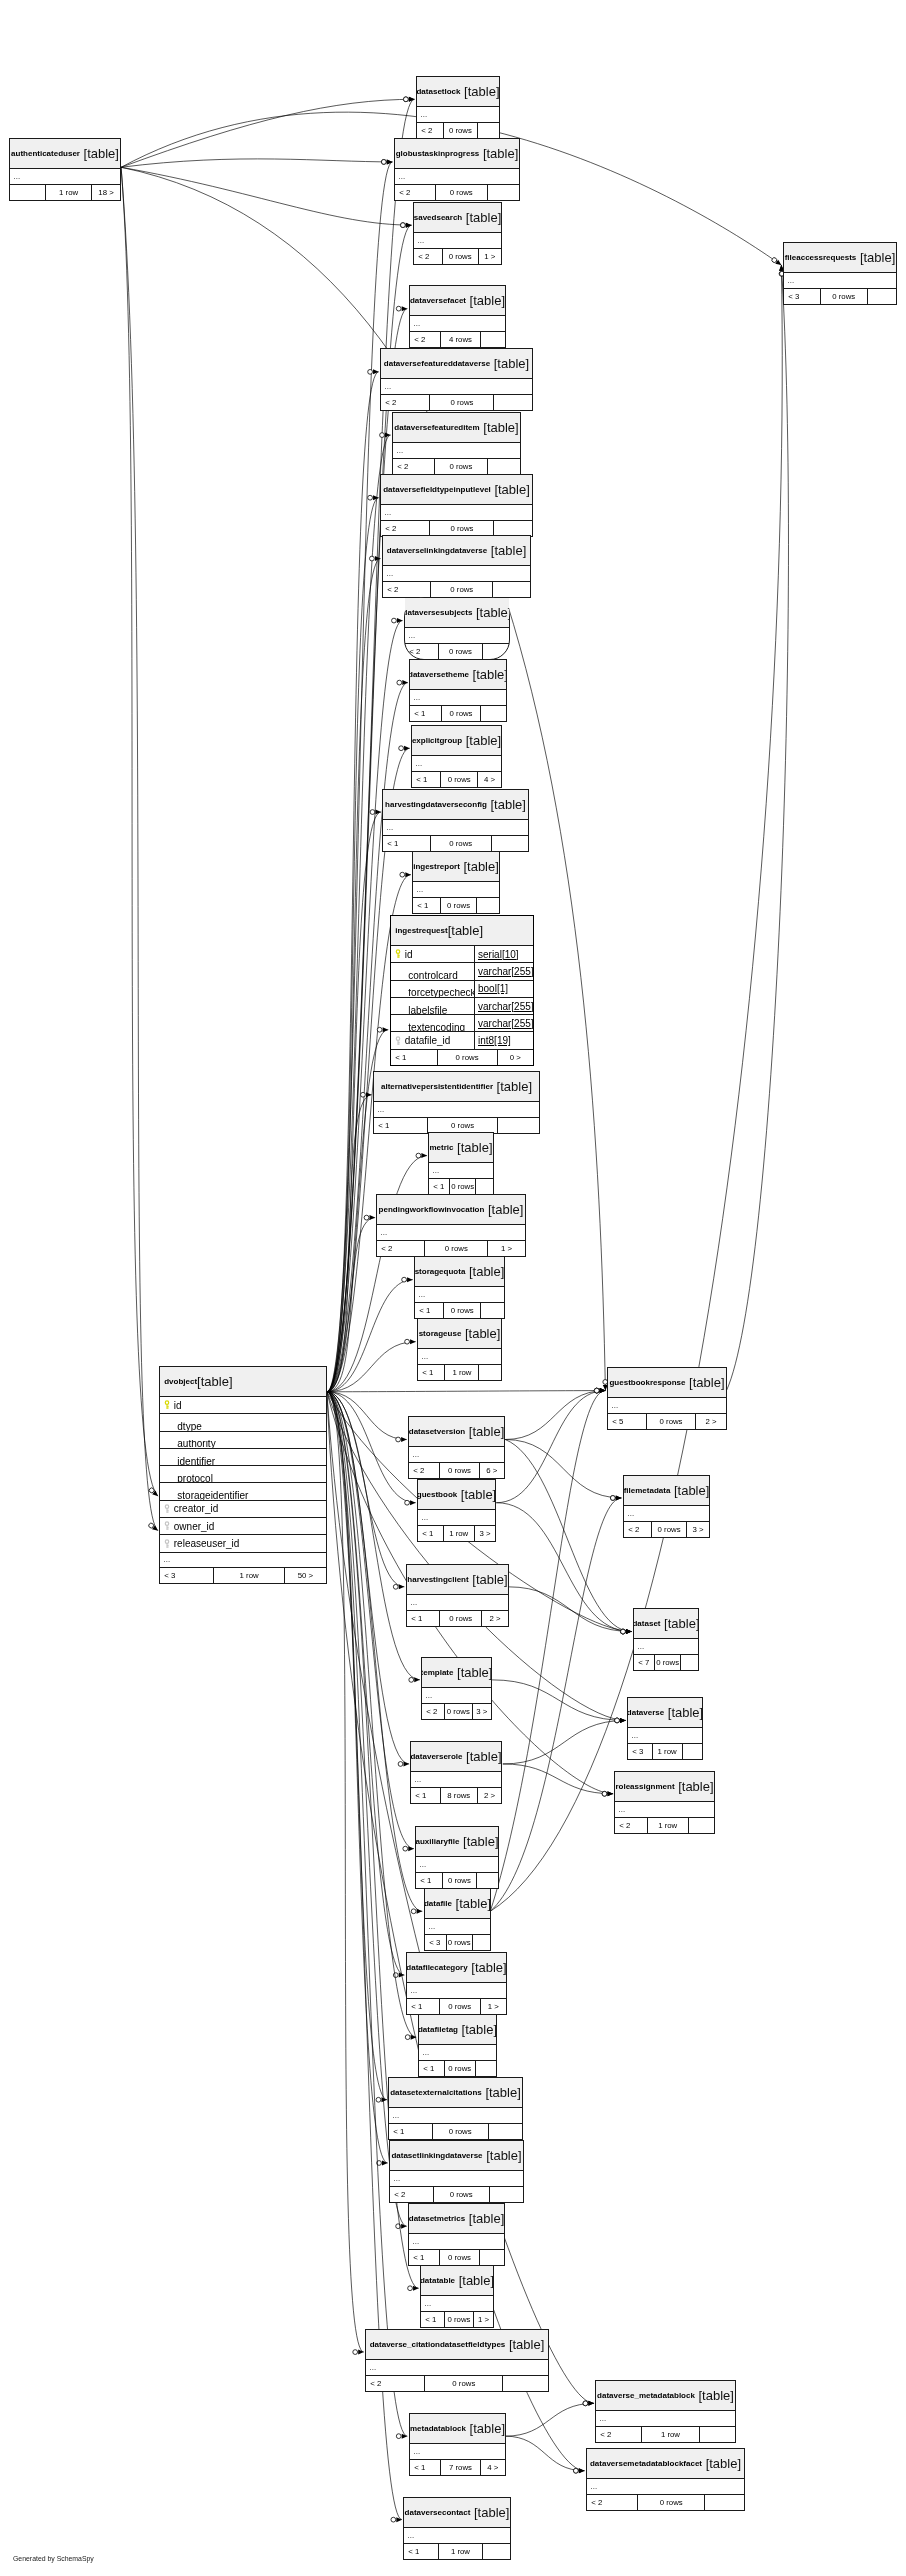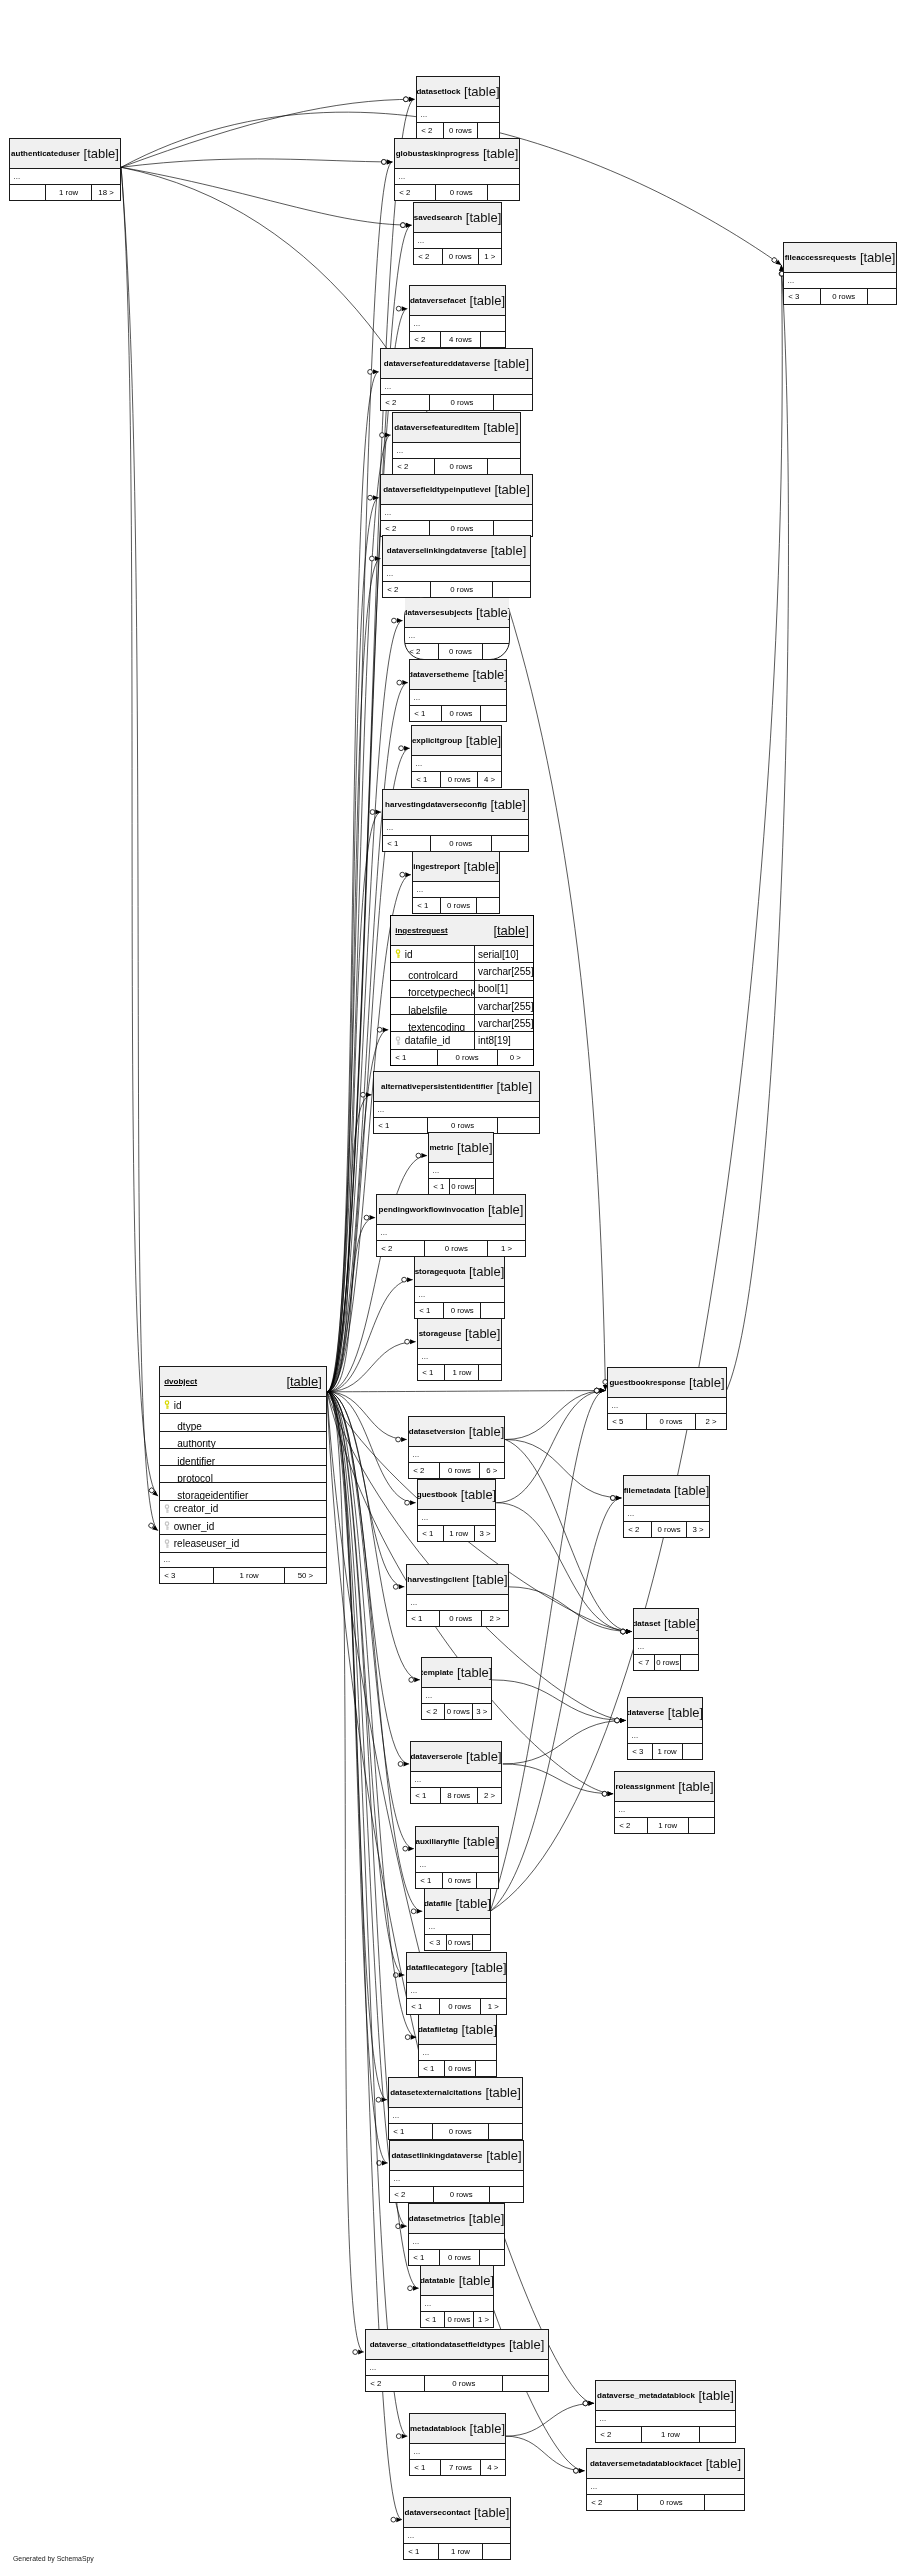--- a/index.html
+++ b/index.html
@@ -4,29 +4,29 @@
 <style>
   html,body{margin:0;padding:0;background:#ffffff;}
   body{font-family:"Liberation Sans", sans-serif; color:#000;}
   #diagram{position:relative;width:906px;height:2576px;overflow:hidden;background:#fff;}
   #edge-layer{position:absolute;left:0;top:0;width:906px;height:2576px;pointer-events:none;}
   .tbl{position:absolute;background:#fff;border:0.9px solid #1a1a1a;box-sizing:border-box;cursor:pointer;}
   .tbl.focus{border:1.8px solid #000;}
   .tbl-header{background:#f0f0f0;border-bottom:0.8px solid #1a1a1a;display:flex;align-items:center;
               height:30px;padding:0 4.2px;white-space:nowrap;overflow:hidden;box-sizing:border-box;}
   .tbl.collapsed .tbl-header{justify-content:center;gap:3.6px;}
-  .tbl.expanded .tbl-header{justify-content:space-between;text-decoration:underline;}
+  .tbl.expanded .tbl-header{}
   .tbl-name{font-weight:bold;font-size:8px;}
   .tbl-tag{font-size:13px;color:#111;}
   .col-row{display:flex;align-items:stretch;height:17.3px;border-bottom:0.7px solid #1a1a1a;
            font-size:10px;box-sizing:border-box;}
   .col-name{flex:1;display:flex;align-items:center;gap:4.2px;padding:0 3.6px;white-space:nowrap;overflow:hidden;}
   .col-name.noicon{padding-left:17.3px;margin-top:8px;}
   .col-type{width:52px;border-left:0.7px solid #1a1a1a;display:flex;align-items:center;
-            padding:0 3px;white-space:nowrap;overflow:hidden;}
+            padding:0 3px;white-space:nowrap;overflow:hidden;text-decoration:underline;}
   .key-icon{display:inline-flex;width:6px;flex:0 0 6px;}
   .dots-row{height:15.5px;border-bottom:0.7px solid #1a1a1a;display:flex;align-items:center;
             padding:0 3.6px;font-size:7.8px;box-sizing:border-box;}
   .stats-row{display:flex;height:15px;font-size:7.8px;box-sizing:border-box;}
   .stats-cell{display:flex;align-items:center;padding:0 4.2px;box-sizing:border-box;white-space:nowrap;overflow:hidden;}
   .stats-cell.c1{flex:1.1;justify-content:flex-start;}
   .stats-cell.c2{flex:1.5;justify-content:center;border-left:0.7px solid #1a1a1a;}
   .stats-cell.c3{flex:0.8;justify-content:center;border-left:0.7px solid #1a1a1a;}
   #footer-note{position:absolute;left:13px;top:2555px;font-size:6.9px;color:#222;}
 </style>

